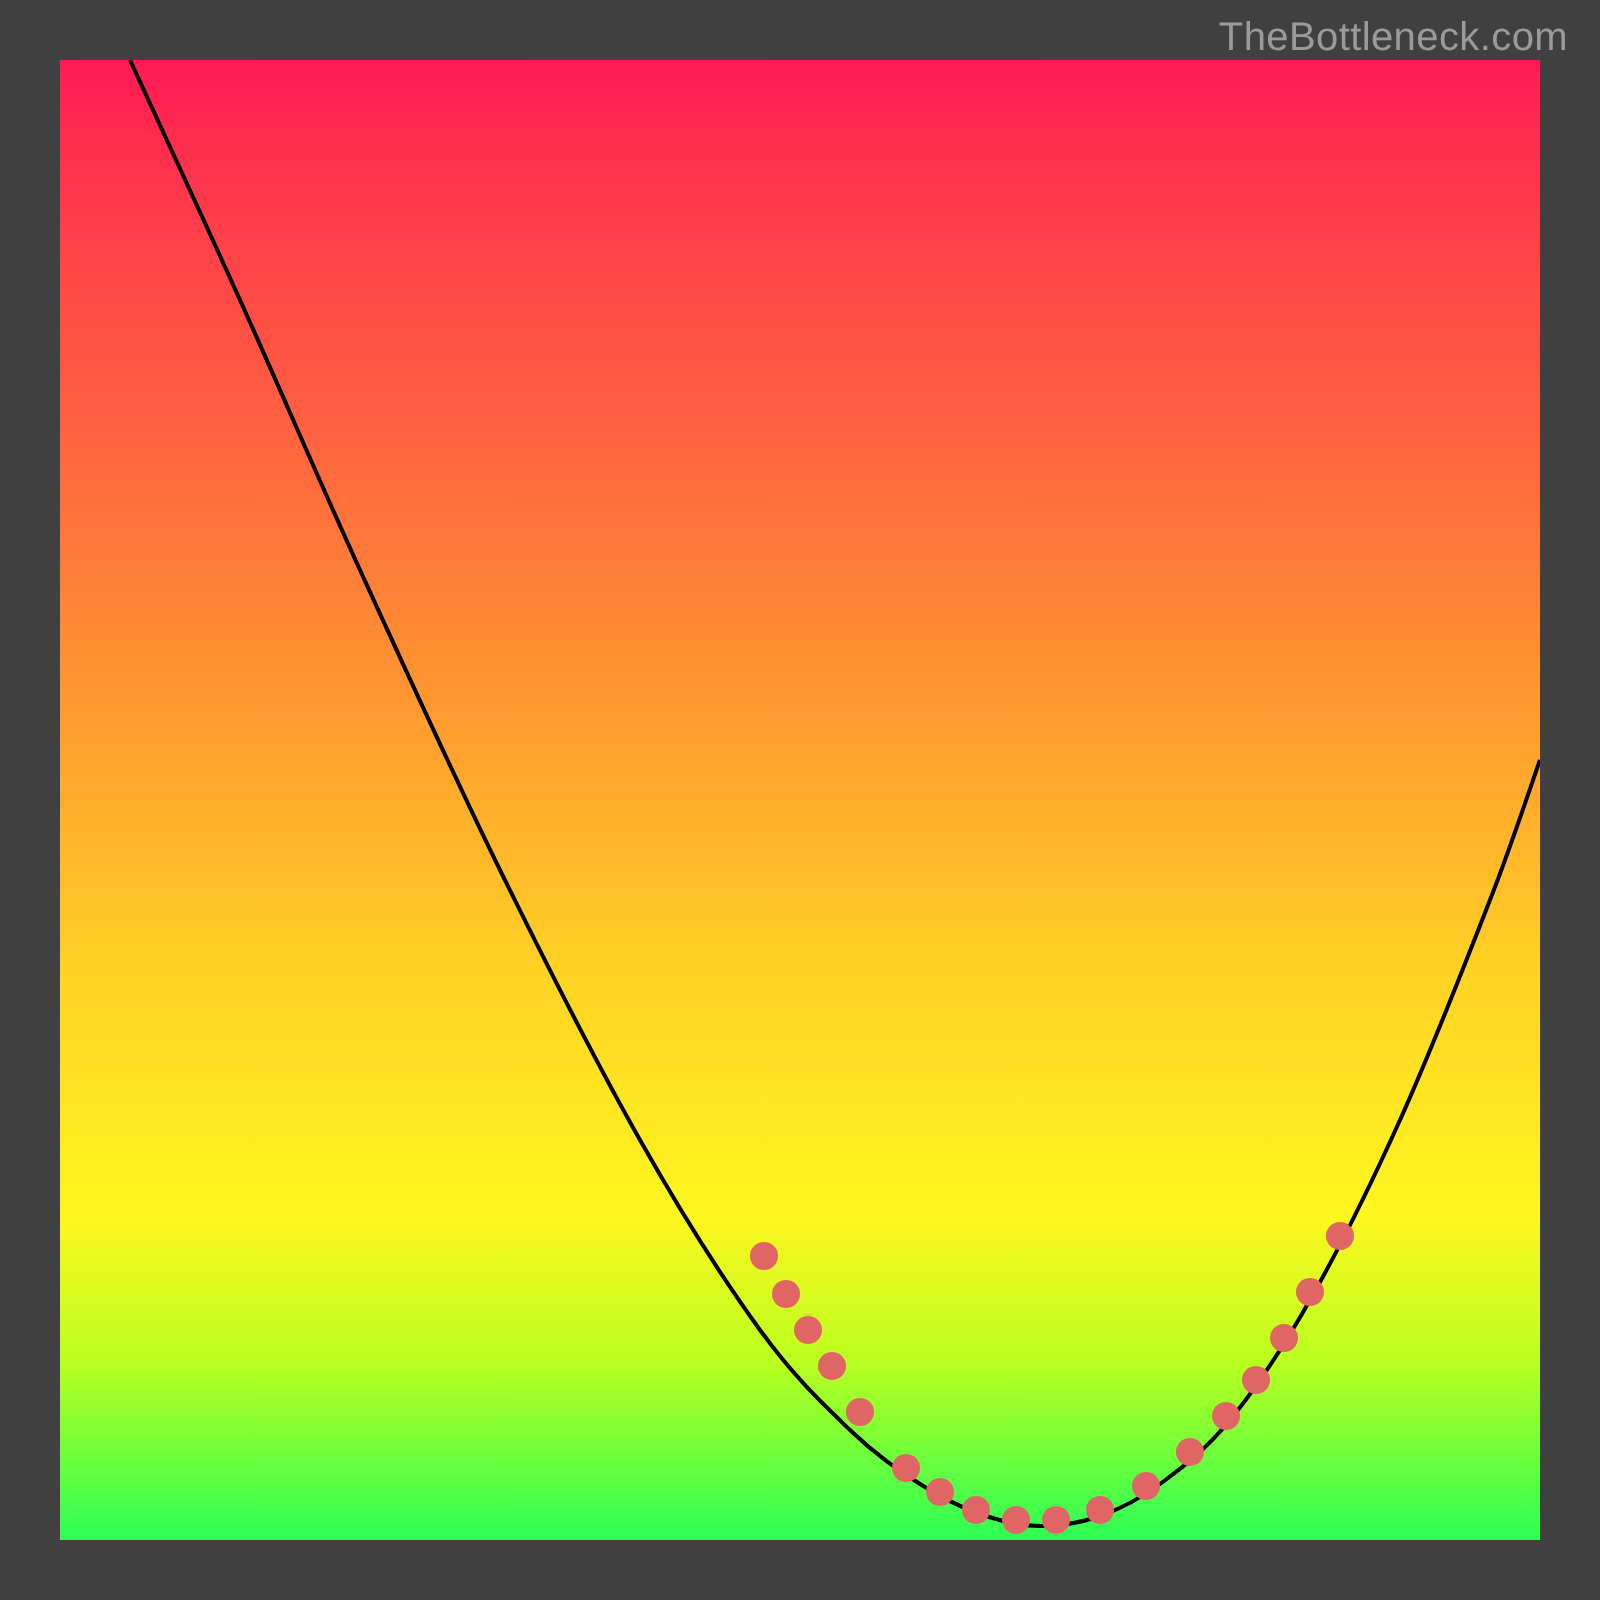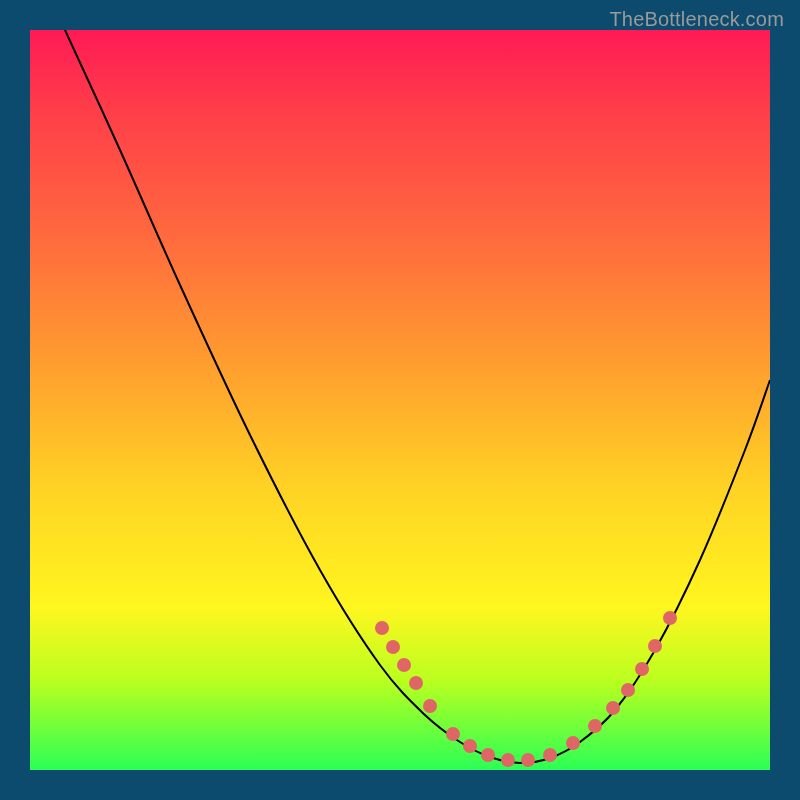--- a/index.html
+++ b/index.html
@@ -9,21 +9,21 @@
     height: 800px;
     background: #000;
     overflow: hidden;
   }
   .frame {
     position: absolute;
     left: 0;
     top: 0;
     width: 800px;
     height: 800px;
-    background: #0c4a6e;
+    background: #404040;
   }
   .plot-area {
     position: absolute;
     left: 30px;
     top: 30px;
     width: 740px;
     height: 740px;
     
     background: linear-gradient(
       to bottom,

